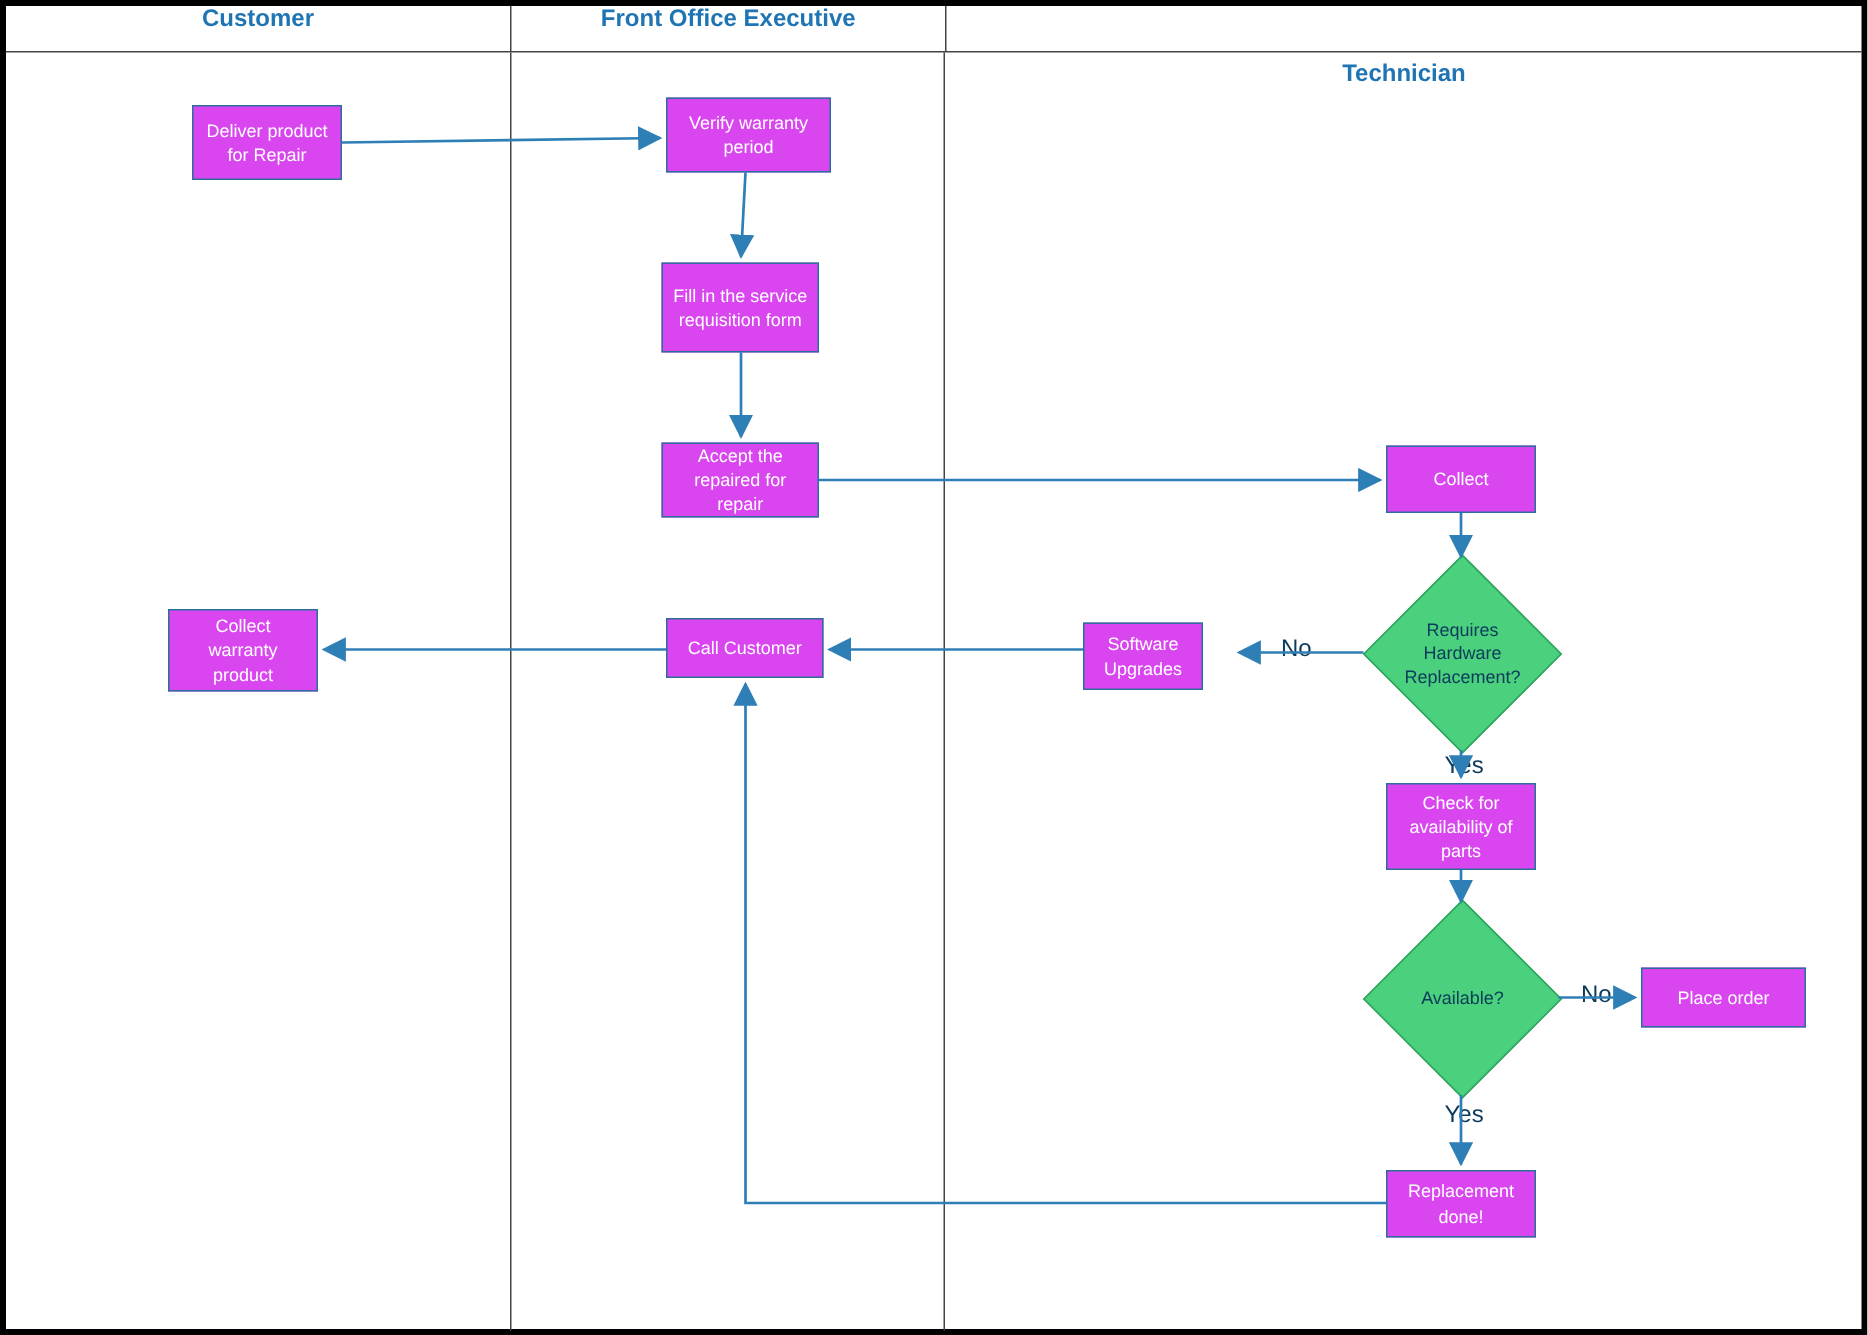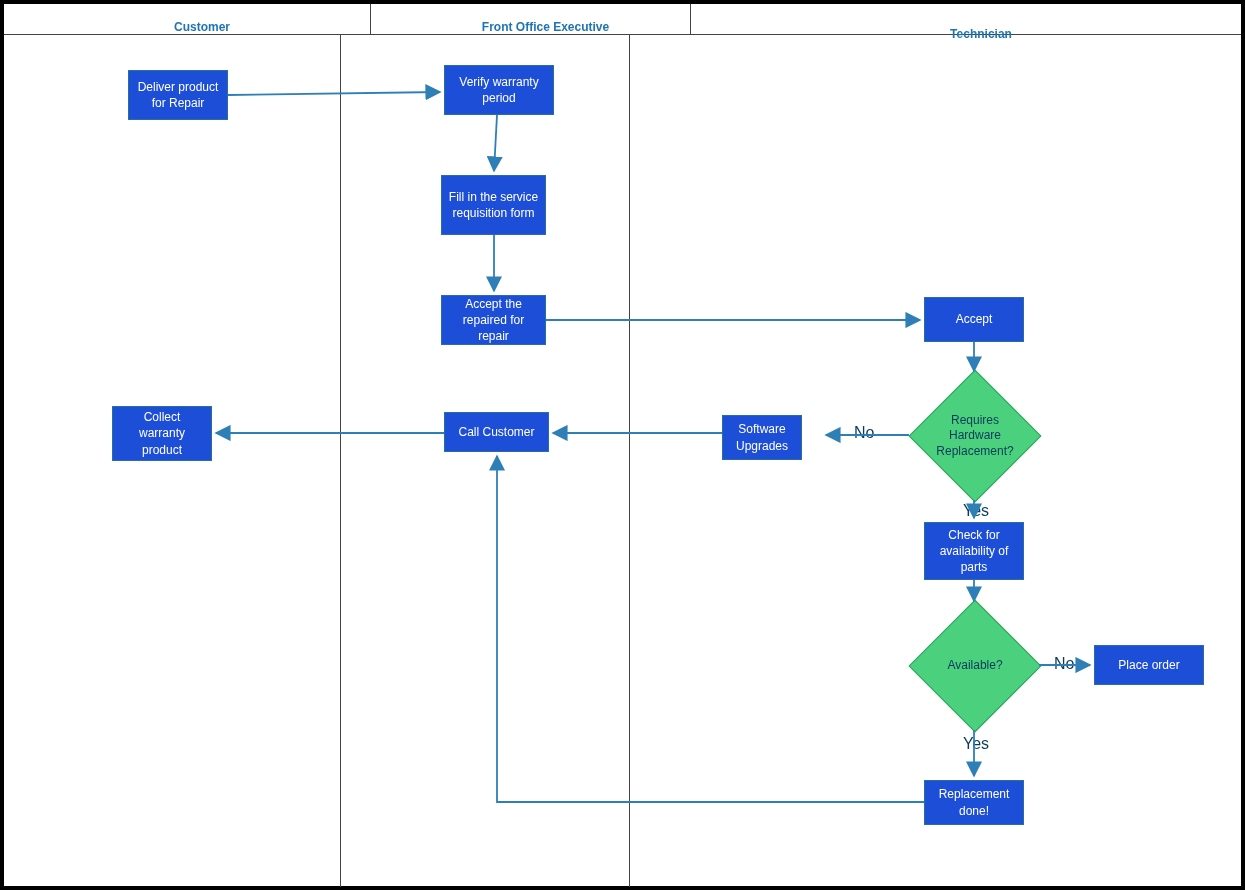--- a/index.html
+++ b/index.html
@@ -1,22 +1,22 @@
 <!DOCTYPE html>
 <html><head>
 <meta charset="utf-8">
 <style>
   html,body{margin:0;padding:0;background:#fff;font-family:Arial,Helvetica,sans-serif;}
   .outer{box-sizing:border-box;width:1245px;height:890px;border:4px solid #000;background:#fff;position:relative;}
   .hdr{height:30px;border-bottom:1px solid #444;display:flex;}
-  .hdr .col{border-right:1px solid #444;display:flex;align-items:flex-end;justify-content:center;font-size:12px;font-weight:bold;color:#1f75b3;padding-left:30px;}
+  .hdr .col{border-right:1px solid #444;display:flex;align-items:flex-start;justify-content:center;font-size:16px;font-weight:bold;color:#1f75b3;}
   .hdr .col:last-child{border-right:none;margin-top:37px;}
   .body{position:relative;height:852px;}
   .lane-line{position:absolute;top:0;bottom:0;width:1px;background:#444;}
-  .box{position:absolute;background:#1d4ed8;color:#fff;font-size:12px;display:flex;align-items:center;justify-content:center;text-align:center;border:1px solid #2a6ea0;padding:4px 6px;box-sizing:border-box;line-height:1.35;}
+  .box{position:absolute;background:#d946ef;color:#fff;font-size:12px;display:flex;align-items:center;justify-content:center;text-align:center;border:1px solid #2a6ea0;padding:4px 6px;box-sizing:border-box;line-height:1.35;}
   .diamond{position:absolute;background:#4bd07d;border:1px solid #2fa25d;transform:rotate(45deg);}
   .diamond .dlabel{position:absolute;inset:0;transform:rotate(-45deg);display:flex;align-items:center;justify-content:center;font-size:12px;color:#0b3b5a;text-align:center;line-height:1.3;}
   .edge-label{position:absolute;font-size:16px;color:#0b3b5a;}
   svg.edges{position:absolute;left:0;top:0;width:100%;height:100%;pointer-events:none;}
 </style>
 </head>
 <body>
 
 <div class="outer">
   <div class="hdr">
@@ -49,21 +49,21 @@
         <span>Fill in the service requisition form</span>
       </div>
     <div class="box" style="left:437px;top:260px;width:105px;height:50px">
         <span>Accept the repaired for repair</span>
       </div>
     <div class="box" style="left:440px;top:377px;width:105px;height:40px">
         <span>Call Customer</span>
       </div>
 
     <div class="box" style="left:920px;top:262px;width:100px;height:45px">
-        <span>Accept</span>
+        <span>Collect</span>
       </div>
 
     <div class="diamond" style="left:924px;top:354px;width:92px;height:92px">
       <div class="dlabel">Requires Hardware Replacement?</div>
     </div>
 
     <div class="box" style="left:718px;top:380px;width:80px;height:45px">
         <span>Software Upgrades</span>
       </div>
 

